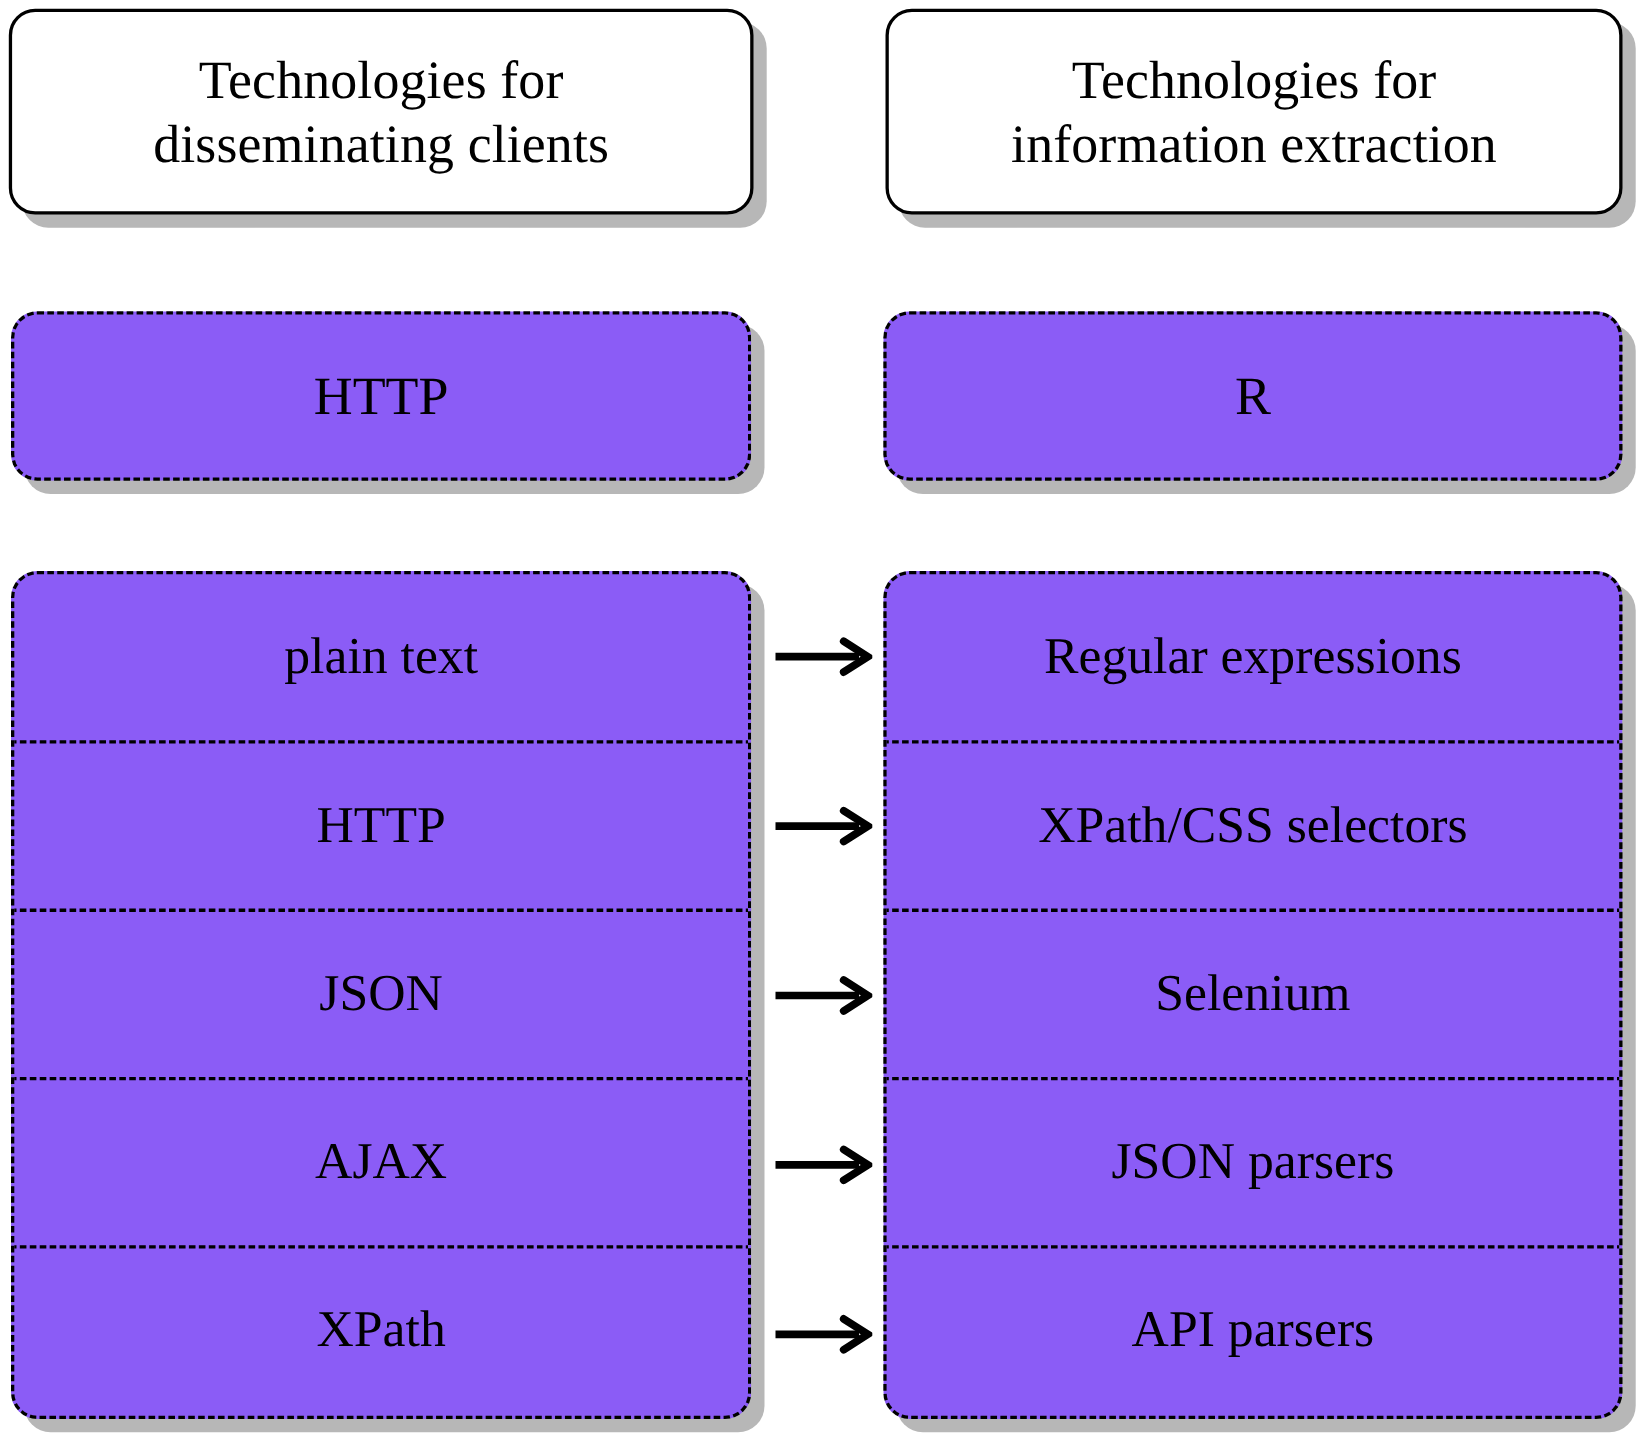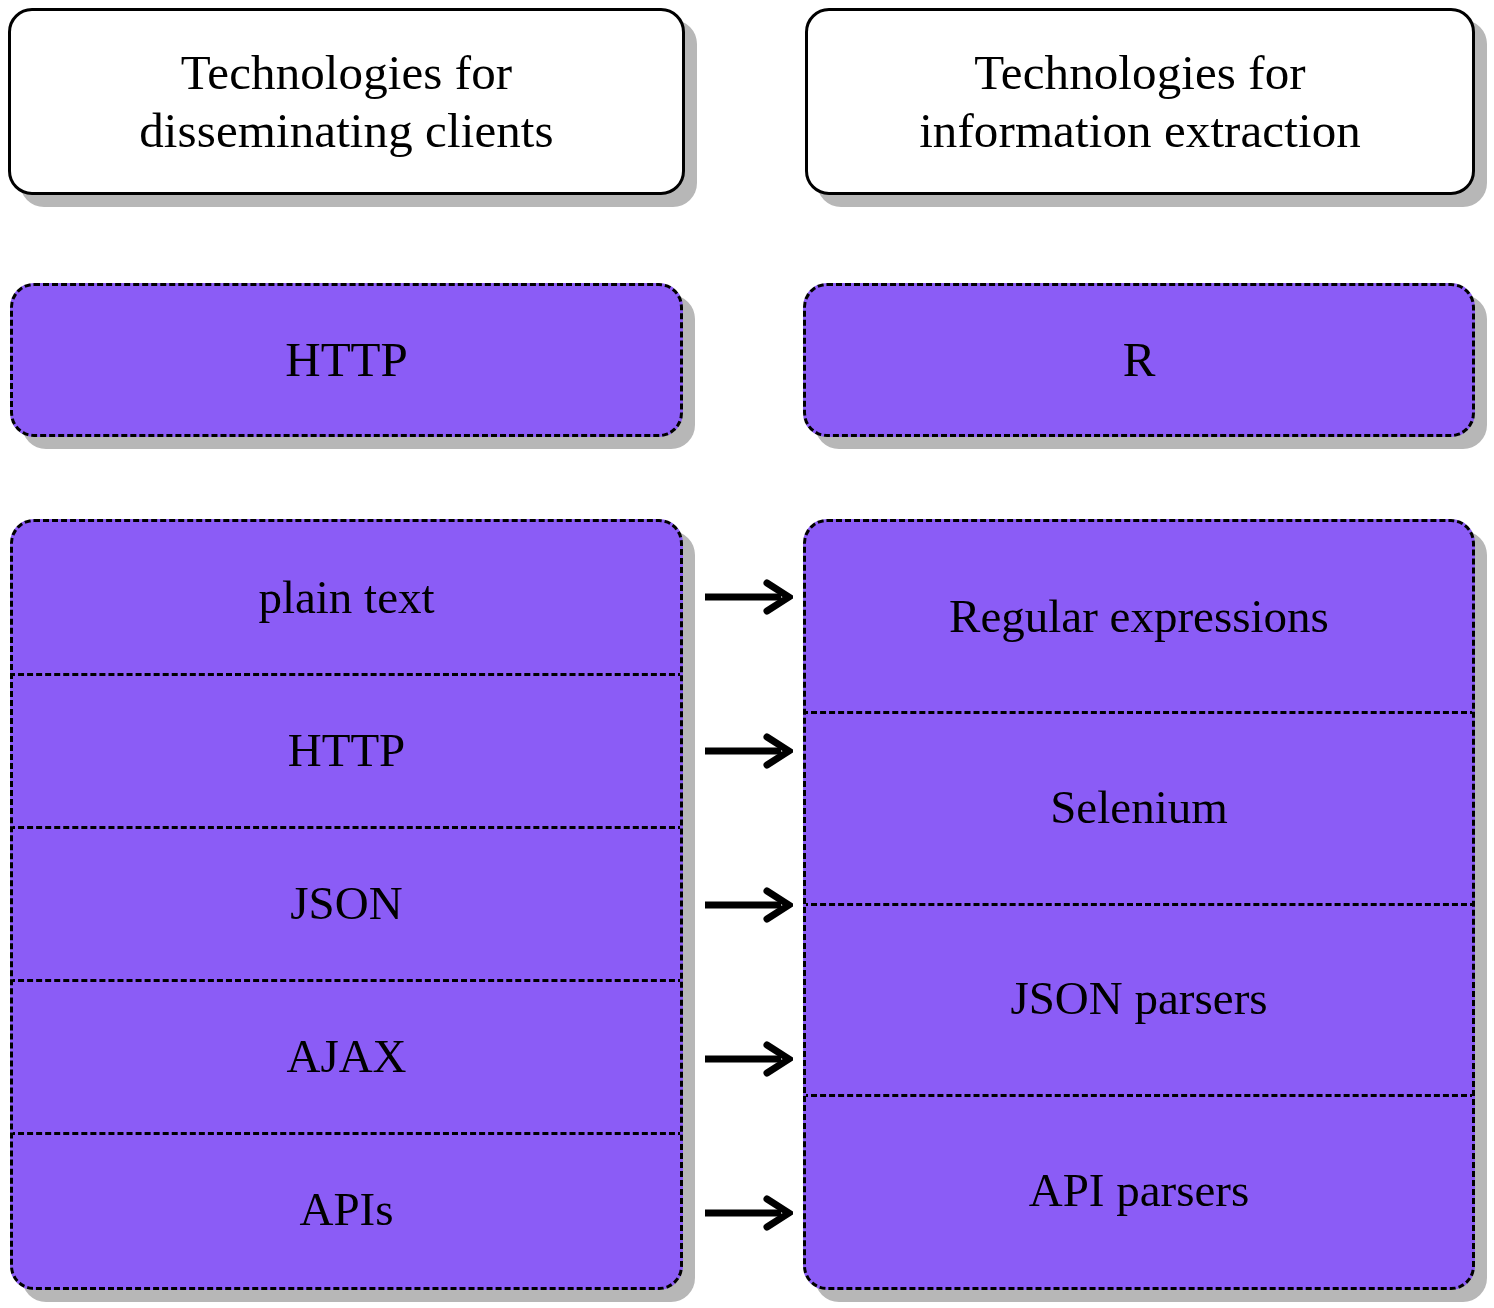--- a/index.html
+++ b/index.html
@@ -135,21 +135,21 @@
     <div class="trow">
       <span class="ctext">HTTP</span>
     </div>
     <div class="trow">
       <span class="ctext">JSON</span>
     </div>
     <div class="trow">
       <span class="ctext">AJAX</span>
     </div>
     <div class="trow">
-      <span class="ctext">APIs</span>
+      <span class="ctext">XPath</span>
     </div>
   </div>
 
   <div class="shadow abs" style="left:817px; top:20px; width:670px; height:187px; border-radius:24px;"></div>
   <div class="header-box abs" style="left:805px; top:8px; width:670px; height:187px;">
     <div class="htext">
       <div>Technologies for</div>
       <div>information extraction</div>
     </div>
   </div>
@@ -158,20 +158,23 @@
   <div class="dashed-box single abs" style="left:803px; top:283px; width:672px; height:154px;">
     <span class="btext">R</span>
   </div>
 
   <div class="shadow abs" style="left:815px; top:531px; width:672px; height:771px; border-radius:24px;"></div>
   <div class="dashed-box table-box abs" style="left:803px; top:519px; width:672px; height:771px;">
     <div class="trow">
       <span class="ctext">Regular expressions</span>
     </div>
     <div class="trow">
+      <span class="ctext">XPath/CSS selectors</span>
+    </div>
+    <div class="trow">
       <span class="ctext">Selenium</span>
     </div>
     <div class="trow">
       <span class="ctext">JSON parsers</span>
     </div>
     <div class="trow">
       <span class="ctext">API parsers</span>
     </div>
   </div>
 

